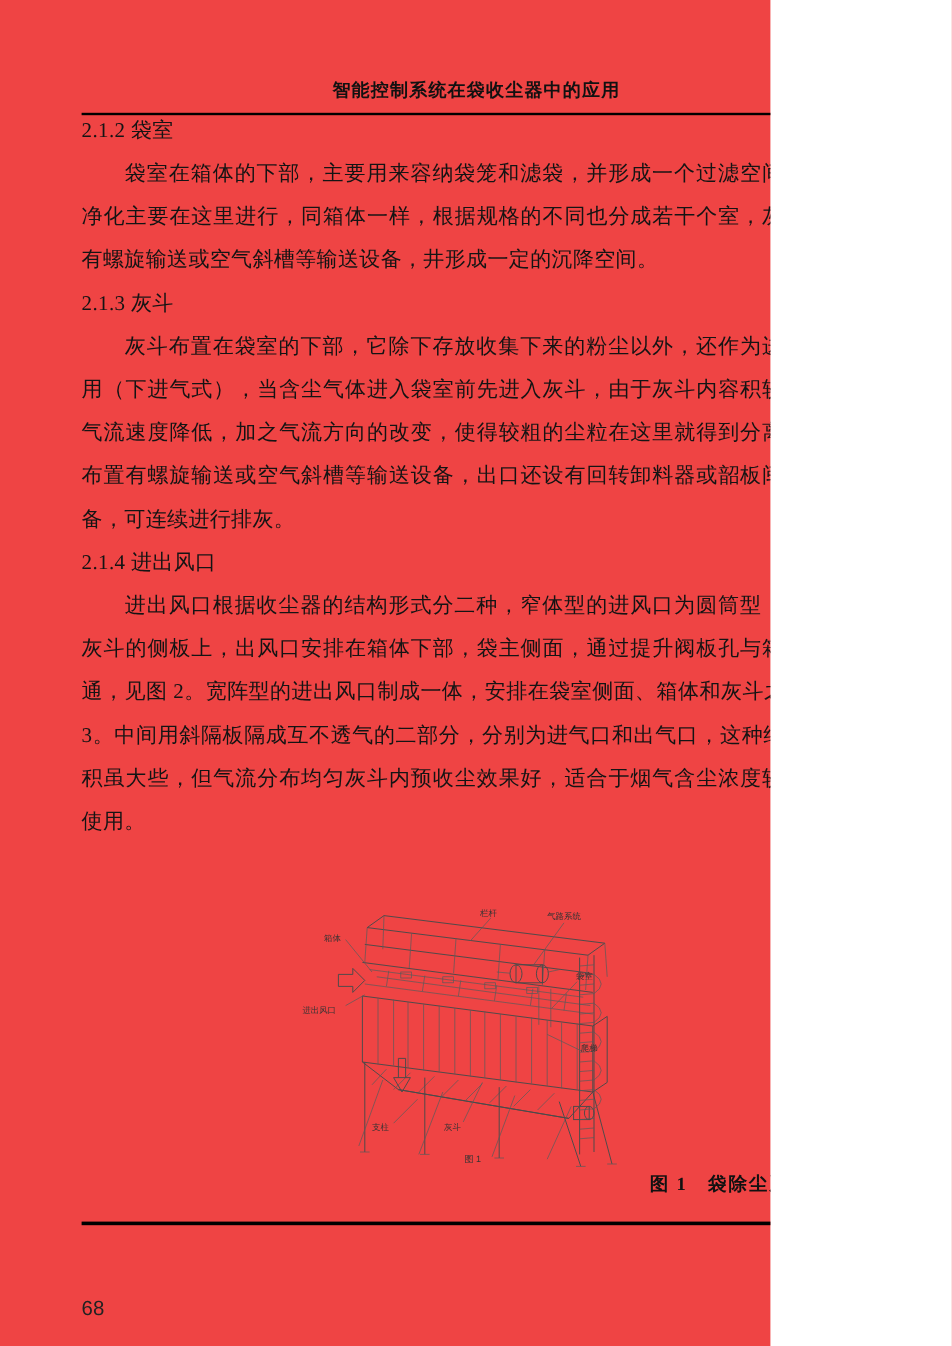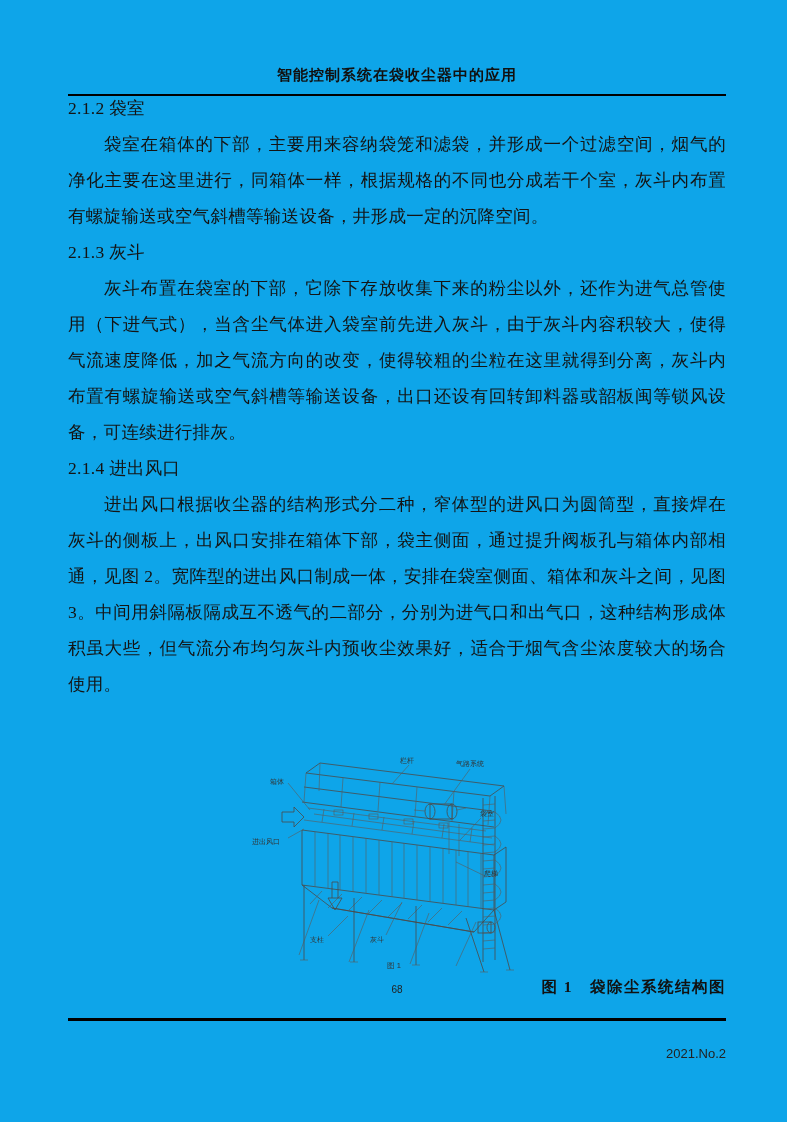--- a/index.html
+++ b/index.html
@@ -1,19 +1,19 @@
 <!DOCTYPE html>
 <html><head>
 <meta charset="utf-8">
 <style>
   html,body{margin:0;padding:0;background:#ffffff;}
   .page{
     position:relative;
-    width:787px;height:1122px;
-    background:#0ea5e9;
+    width:642px;height:1122px;
+    background:#ef4444;
     font-family:"Liberation Serif","DejaVu Serif",serif;
     color:#141414;
     overflow:hidden;
   }
   .header-title{
     position:absolute;top:66px;left:68px;width:658px;
     text-align:center;font-size:15px;font-weight:bold;
     letter-spacing:1px;color:#111;
   }
   .header-rule{
@@ -40,22 +40,22 @@
   .fig-caption{
     position:absolute;top:977px;left:68px;width:658px;
     text-align:right;font-size:15.5px;font-weight:bold;color:#111;
     letter-spacing:1.5px;
   }
   .footer-rule{
     position:absolute;top:1018px;left:68px;width:658px;height:3px;
     background:#000;
   }
   .footer-page{
-    position:absolute;top:984px;left:68px;width:658px;
-    text-align:center;font-size:10px;color:#222;
+    position:absolute;top:1081px;left:68px;width:658px;
+    font-size:17px;color:#222;
     font-family:"Liberation Sans","DejaVu Sans",sans-serif;
   }
   .footer-issue{
     position:absolute;top:1022px;left:68px;width:658px;
     text-align:right;font-size:13px;color:#222;
     font-family:"Liberation Sans","DejaVu Sans",sans-serif;
     margin-top:24px;
   }
 </style>
 </head>

